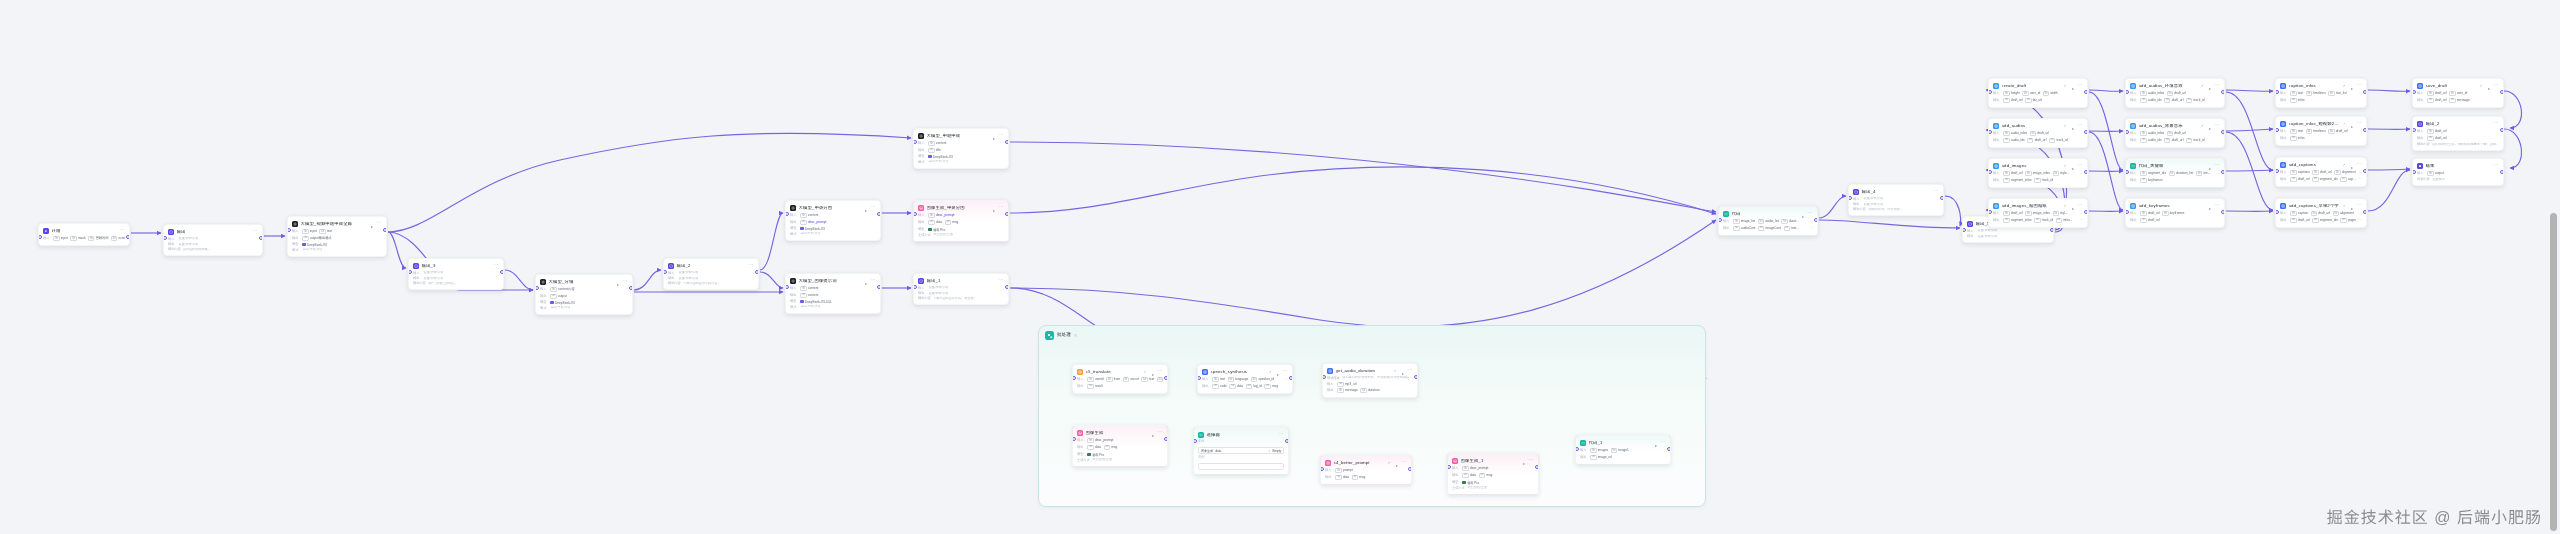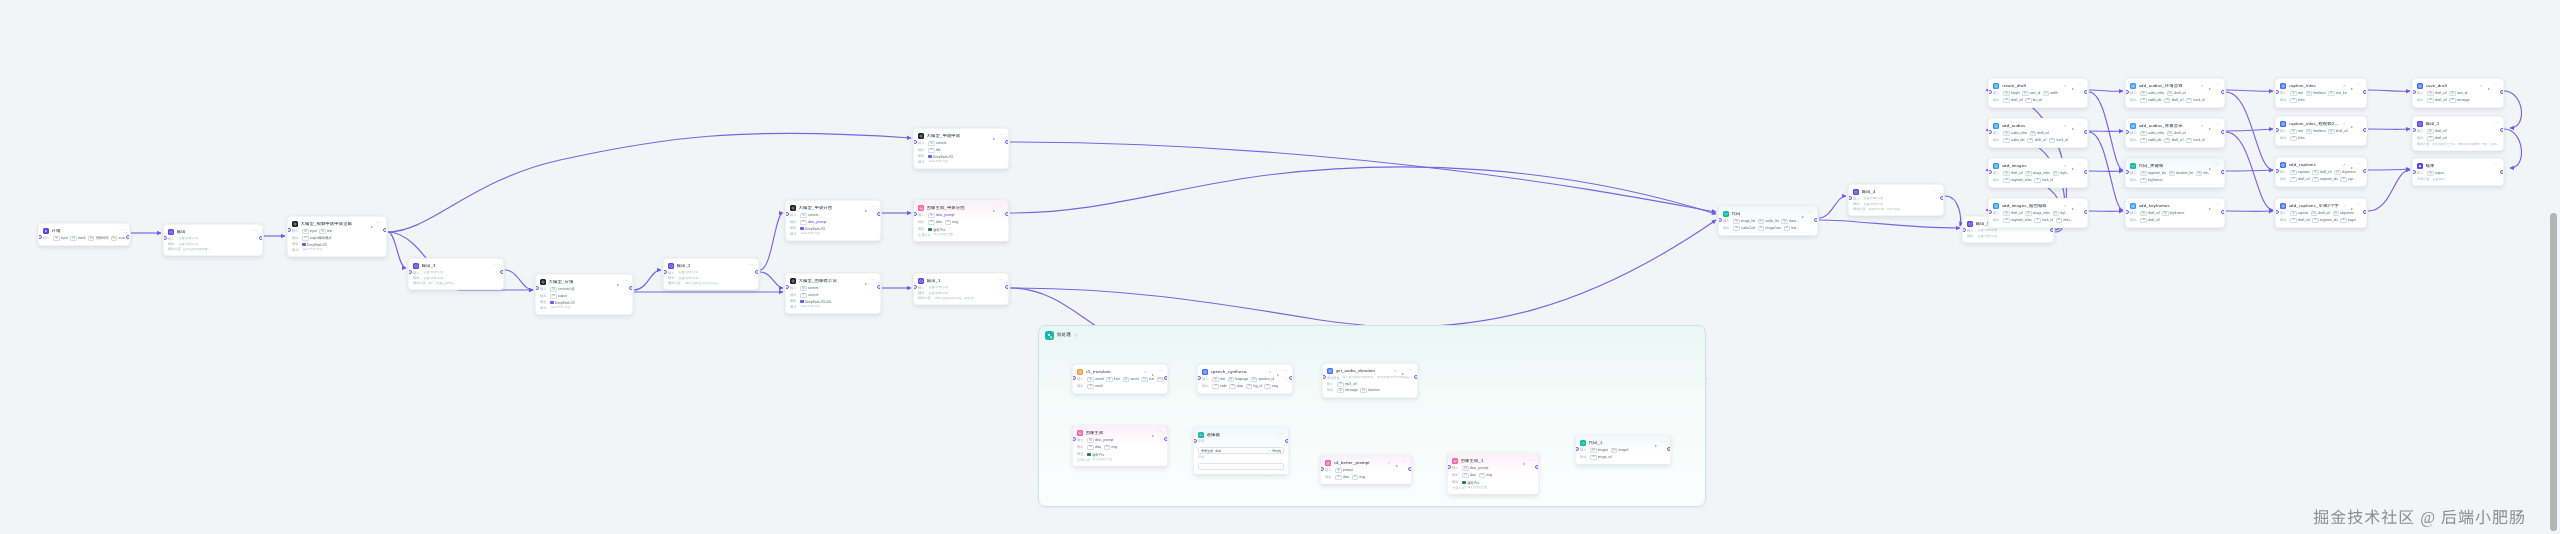--- a/index.html
+++ b/index.html
@@ -107,23 +107,23 @@
 
   .port{
     position:absolute;width:2.4px;height:2.4px;border-radius:50%;
     background:#fff;border:.8px solid #6b5ce7;
   }
   .port.l{left:-1.3px;}
   .port.r{right:-1.3px;}
 
   
   .watermark{
-    position:absolute;right:34px;bottom:6px;
+    position:absolute;right:18px;bottom:6px;
     font-size:16px;color:#8d8d8d;letter-spacing:1px;white-space:nowrap;
-    font-family:Liberation Serif, serif;
+    font-family:Liberation Sans, sans-serif;
   }
   .scrollbar{
     position:absolute;right:3px;top:213px;width:7px;height:318px;
     border-radius:4px;background:#b4b4b4;
   }
 </style>
 </head>
 <body>
 
 <div id="canvas">

